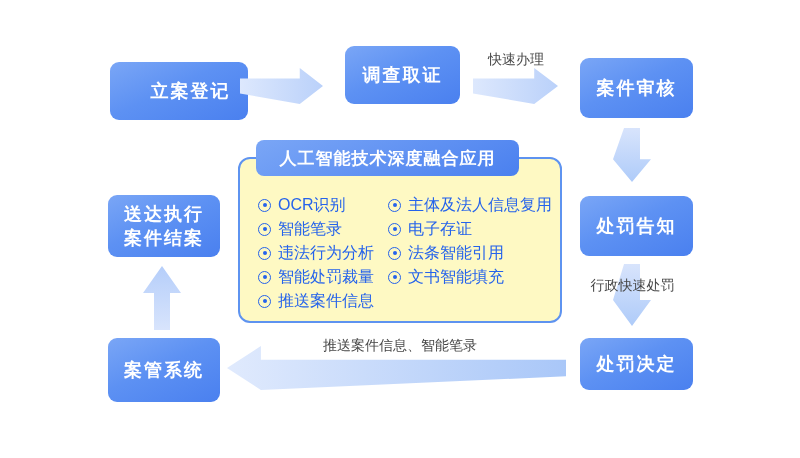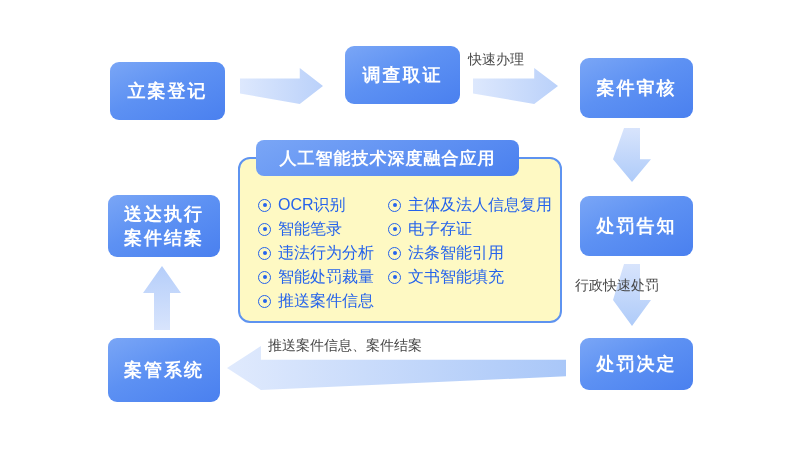--- a/index.html
+++ b/index.html
@@ -7,21 +7,21 @@
     position:relative;width:800px;height:458px;background:#ffffff;
     font-family:"Liberation Sans","DejaVu Sans",sans-serif;overflow:hidden;
   }
   
   .node{
     position:absolute;display:flex;flex-direction:column;align-items:center;justify-content:center;
     color:#ffffff;font-weight:bold;font-size:18px;letter-spacing:2px;
     border-radius:9px;text-align:center;line-height:1.35;
     background:linear-gradient(155deg,#7aa6f6 0%,#5d91f3 45%,#4a80ef 100%);
   }
-  #node-case-registration{left:110px;top:62px;width:115px;height:58px;}
+  #node-case-registration{left:110px;top:62px;width:115px;height:58px;padding-left:23px;}
   #node-investigation{left:345px;top:46px;width:115px;height:58px;}
   #node-case-review{left:580px;top:58px;width:113px;height:60px;}
   #node-penalty-notice{left:580px;top:196px;width:113px;height:60px;}
   #node-penalty-decision{left:580px;top:338px;width:113px;height:52px;}
   #node-case-mgmt{left:108px;top:338px;width:112px;height:64px;}
   #node-delivery{left:108px;top:195px;width:112px;height:62px;}
   #node-delivery .line{display:block;}
   
   .arrow{position:absolute;z-index:1;}
   .arrow-right{
@@ -41,21 +41,21 @@
     clip-path:polygon(50% 0,100% 42%,71% 42%,71% 100%,29% 100%,29% 42%,0 42%);
   }
   #arrow-mgmt-to-delivery{left:143px;top:266px;width:38px;height:64px;}
   .arrow-left{
     background:linear-gradient(90deg,#e0eafd 0%,#a9c7f8 100%);
     clip-path:polygon(100% 31%,10% 31%,10% 0,0 50%,10% 100%,100% 69%);
   }
   #arrow-decision-to-mgmt{left:227px;top:346px;width:339px;height:44px;}
   
   .edge-label{
-    position:absolute;font-size:14px;color:#474747;z-index:2;white-space:nowrap;
+    position:absolute;font-size:14px;color:#474747;text-align:center;z-index:2;white-space:nowrap;
   }
   #label-fast-handling{left:468px;top:51px;width:96px;}
   #label-admin-fast-penalty{left:575px;top:277px;width:115px;}
   #label-push-info{left:268px;top:337px;width:264px;}
   
   .ai-panel{
     position:absolute;left:238px;top:157px;width:324px;height:166px;
     border:2px solid #5e93f0;border-radius:12px;background:#fef9c3;box-sizing:border-box;z-index:1;
   }
   .ai-title{
@@ -102,21 +102,21 @@
   <div class="arrow arrow-down" id="arrow-review-to-notice"></div>
   <div class="node" id="node-penalty-notice">
     <span>处罚告知</span>
   </div>
   <div class="arrow arrow-down" id="arrow-notice-to-decision"></div>
   <div class="edge-label" id="label-admin-fast-penalty">行政快速处罚</div>
   <div class="node" id="node-penalty-decision">
     <span>处罚决定</span>
   </div>
 
-  <div class="edge-label" id="label-push-info">推送案件信息、案件结案</div>
+  <div class="edge-label" id="label-push-info">推送案件信息、智能笔录</div>
   <div class="arrow arrow-left" id="arrow-decision-to-mgmt"></div>
   <div class="node" id="node-case-mgmt">
     <span>案管系统</span>
   </div>
 
   <div class="arrow arrow-up" id="arrow-mgmt-to-delivery"></div>
   <div class="node" id="node-delivery">
     <span class="line">送达执行</span>
     <span class="line">案件结案</span>
   </div>

